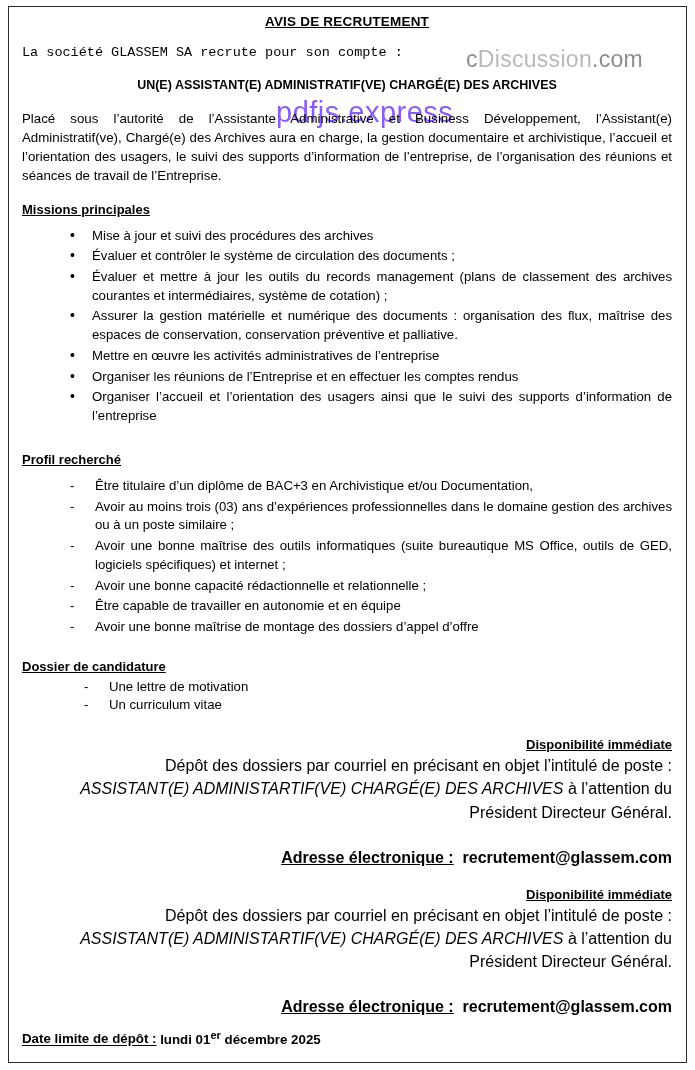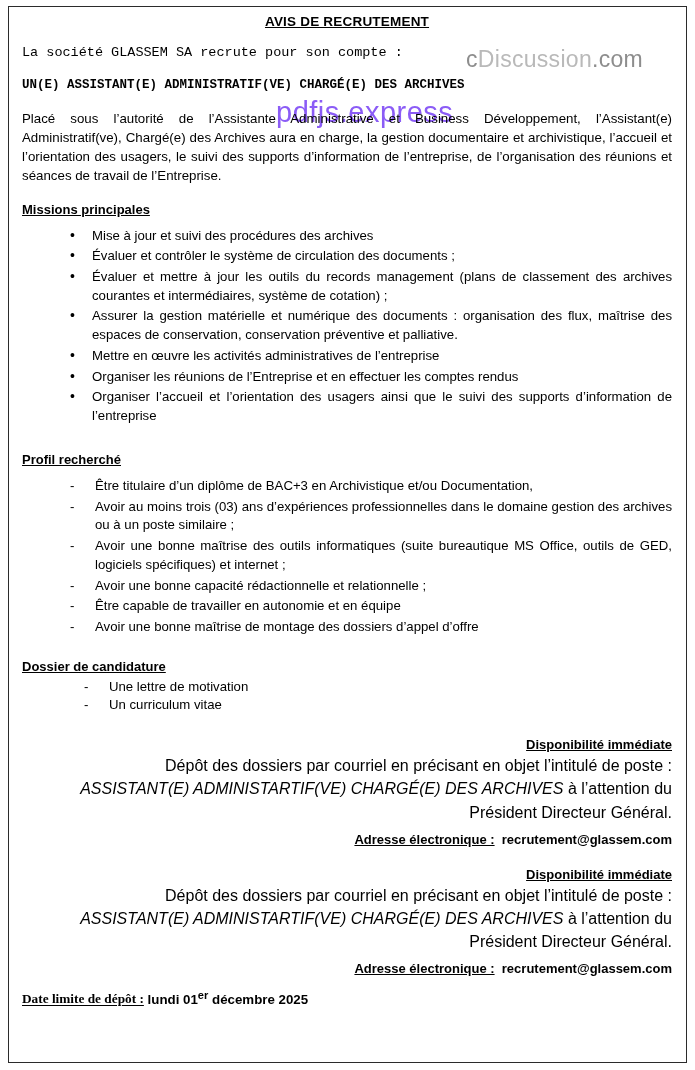--- a/index.html
+++ b/index.html
@@ -42,24 +42,24 @@
     text-decoration: underline;
     letter-spacing: 0.2px;
     margin: 4px 0 16px 0;
   }
   .intro-line {
     font-size: 13.5px;
     margin-bottom: 18px;
     font-family: Liberation Mono, monospace;
   }
   .job-title {
+    text-align: center;
     font-weight: bold;
     font-size: 12.5px;
     margin-bottom: 18px;
-    font-family: Liberation Mono, monospace;
   }
   .para {
     font-size: 13.3px;
     text-align: justify;
     line-height: 1.42;
     margin-bottom: 16px;
   }
   .section-head {
     font-weight: bold;
     font-size: 13px;
@@ -120,34 +120,33 @@
     line-height: 1.45;
   }
   .italic {
     font-style: italic;
   }
   .bold-underline {
     font-weight: bold;
     text-decoration: underline;
   }
   .email-line {
-    margin-top: 8px;
-    font-size: 13px;
+    margin-top: 25px;
+    font-size: 16px;
   }
   .email-line .addr {
     font-weight: bold;
   }
   .deadline {
     margin-top: 12px;
     font-size: 13.3px;
   }
   .deadline .lbl {
     font-weight: bold;
     text-decoration: underline;
-    font-family: Liberation Serif, serif;
   }
   .deadline .val {
     font-weight: bold;
   }
   
   .wm {
     position: absolute;
     pointer-events: none;
     user-select: none;
     white-space: nowrap;

